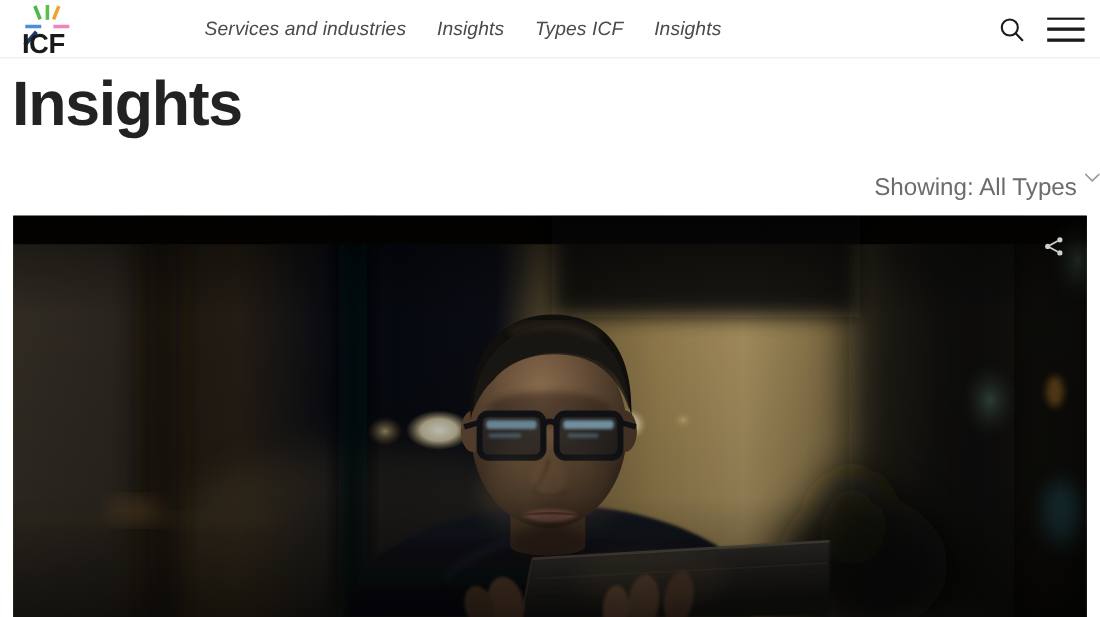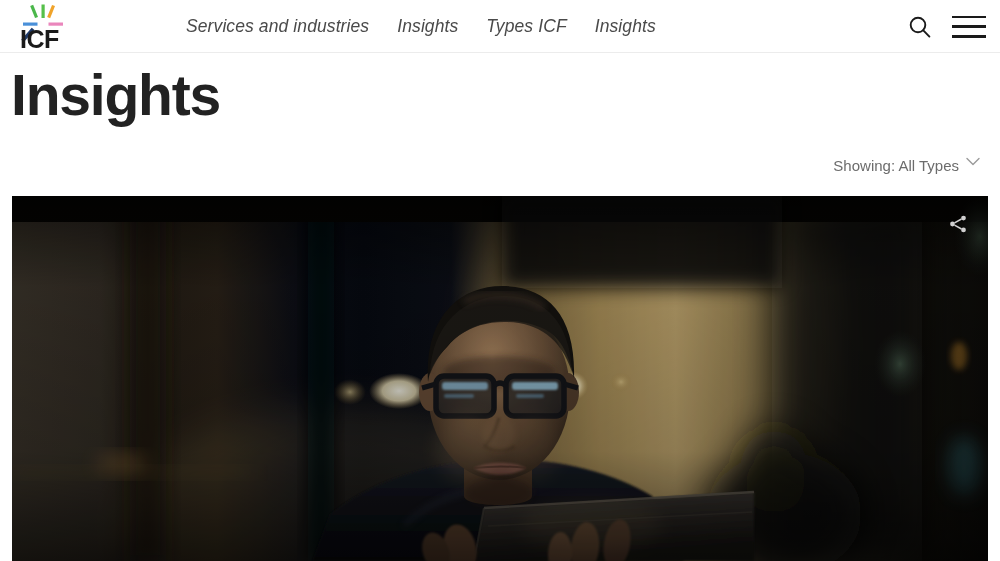--- a/index.html
+++ b/index.html
@@ -100,26 +100,26 @@
     top: 62px;
     font-size: 57px;
     line-height: 1;
     font-weight: 700;
     color: #222222;
     letter-spacing: -1.2px;
     transform: translateY(-48px);
   }
   .showing {
     position: absolute;
-    right: 20px;
+    right: 0;
     top: 104px;
     display: flex;
     align-items: flex-start;
     gap: 7px;
-    font-size: 15px;
+    font-size: 22px;
     color: #6c6c6c;
     cursor: pointer;
     white-space: nowrap;
   }
   .chev { width: 14px; height: 9px; display:block; }
 
   .subtitle {
     position: absolute;
     left: 12px;
     top: 150px;

